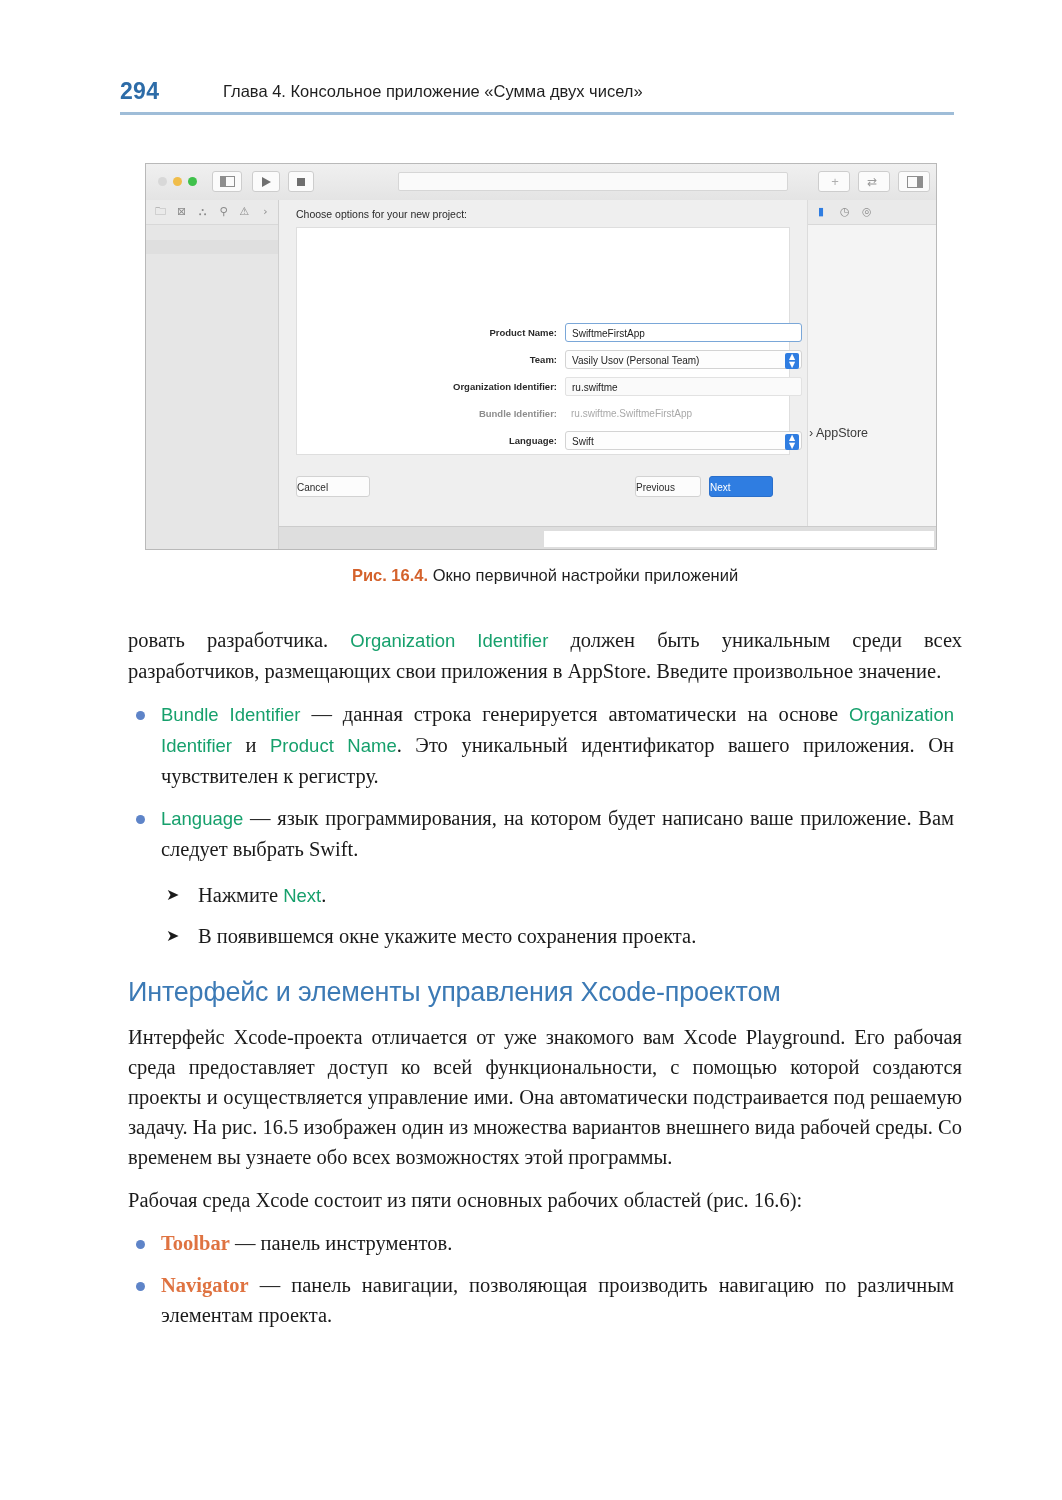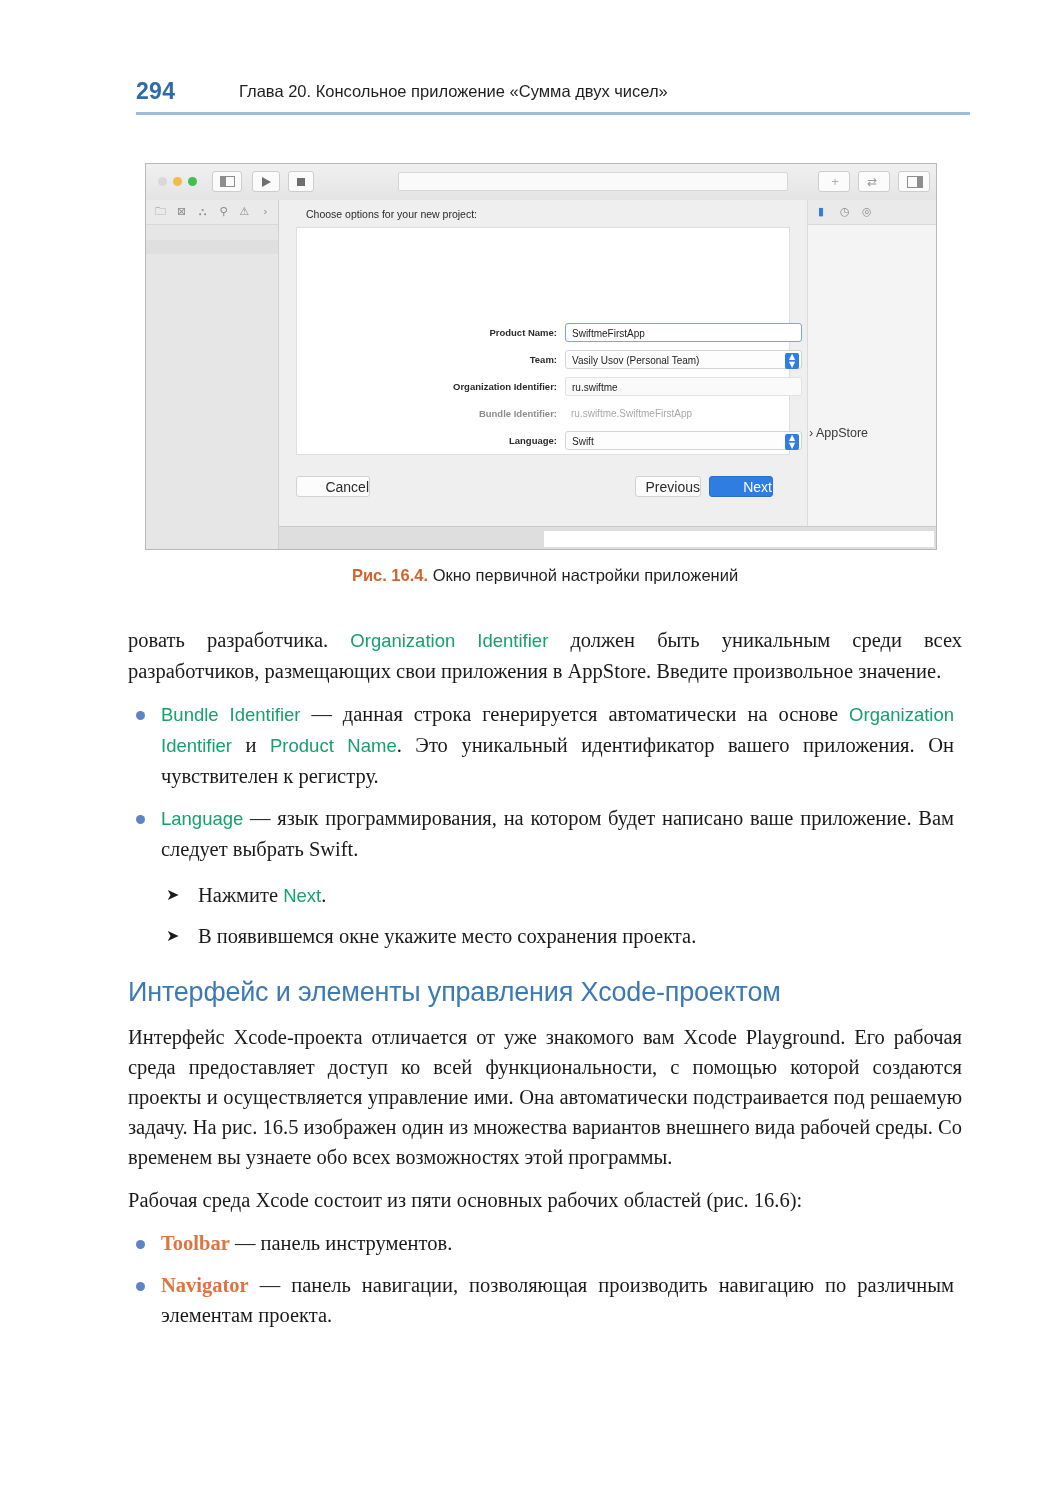--- a/index.html
+++ b/index.html
@@ -19,21 +19,21 @@
   .page {
     position: absolute;
     left: 0; top: 0;
     width: 1062px;
     height: 1500px;
   }
 
   
   .runhead {
     position: absolute;
-    left: 136px;
+    left: 120px;
     top: 76px;
     width: 834px;
     height: 42px;
   }
   .runhead-num {
     position: absolute;
     left: 0;
     top: 2px;
     font-family: "Liberation Sans", sans-serif;
     font-weight: bold;
@@ -226,21 +226,21 @@
   .sheet {
     position: absolute;
     left: 0; top: 0;
     width: 528px;
     height: 330px;
     background: #efefef;
     border-right: 1px solid #dcdcdc;
   }
   .sheet-heading {
     position: absolute;
-    left: 27px; top: 8px;
+    left: 17px; top: 8px;
     font-family: "Liberation Sans", sans-serif;
     font-size: 10.5px;
     color: #2b2b2b;
   }
   .sheet-canvas {
     position: absolute;
     left: 17px; top: 27px;
     width: 494px;
     height: 228px;
     background: #ffffff;
@@ -325,23 +325,23 @@
     left: 0; top: 268px;
     width: 528px;
     height: 40px;
   }
   .sbtn {
     position: absolute;
     top: 8px;
     height: 21px;
     border-radius: 3px;
     font-family: "Liberation Sans", sans-serif;
-    font-size: 14px;
+    font-size: 10px;
     line-height: 21px;
-    text-align: right;
+    text-align: left;
     box-sizing: border-box;
   }
   .sbtn.cancel   { left: 17px;  width: 74px; background:#fcfcfc; border:1px solid #d2d2d2; color:#2b2b2b; }
   .sbtn.previous { left: 356px; width: 66px; background:#fcfcfc; border:1px solid #d2d2d2; color:#2b2b2b; }
   .sbtn.next     { left: 430px; width: 64px; background:#2f7de1; border:1px solid #2a6fcb; color:#ffffff; }
 
   
   .xc-inspector-bar {
     position: absolute;
     left: 529px; top: 0;
@@ -482,21 +482,21 @@
     letter-spacing: -0.2px;
   }
 </style>
 </head>
 <body>
 
 <div class="page">
 
   <div class="runhead">
     <div class="runhead-num">294</div>
-    <div class="runhead-title">Глава 20. Консольное приложение «Сумма двух чисел»</div>
+    <div class="runhead-title">Глава 4. Консольное приложение «Сумма двух чисел»</div>
     <div class="runhead-rule"></div>
   </div>
 
   <div class="figure-wrap">
 
     <div class="xc-titlebar">
       <div class="traffic red"></div>
       <div class="traffic amber"></div>
       <div class="traffic green"></div>
 

